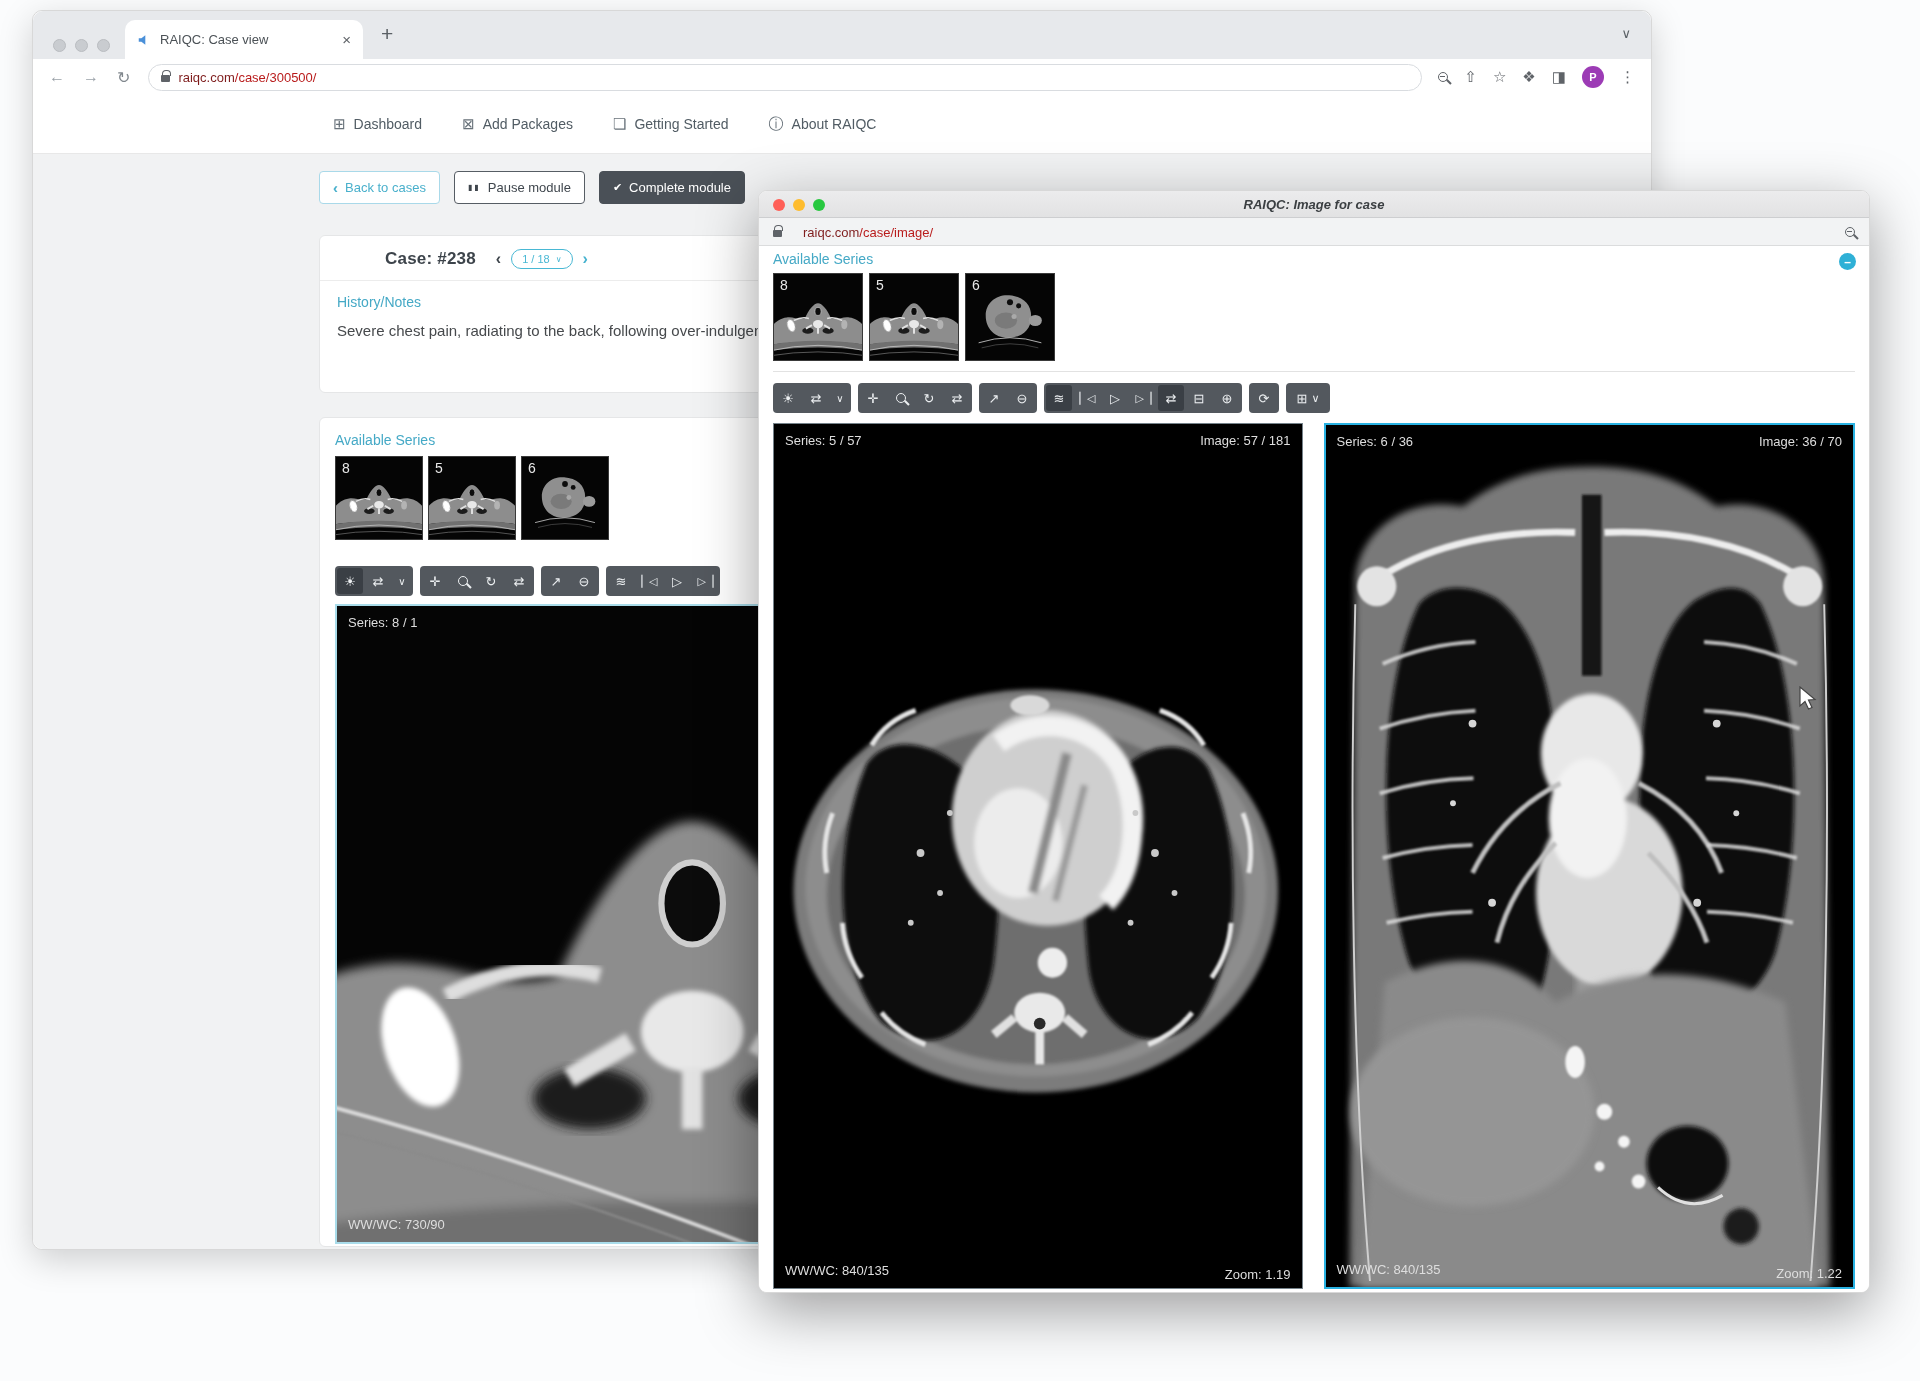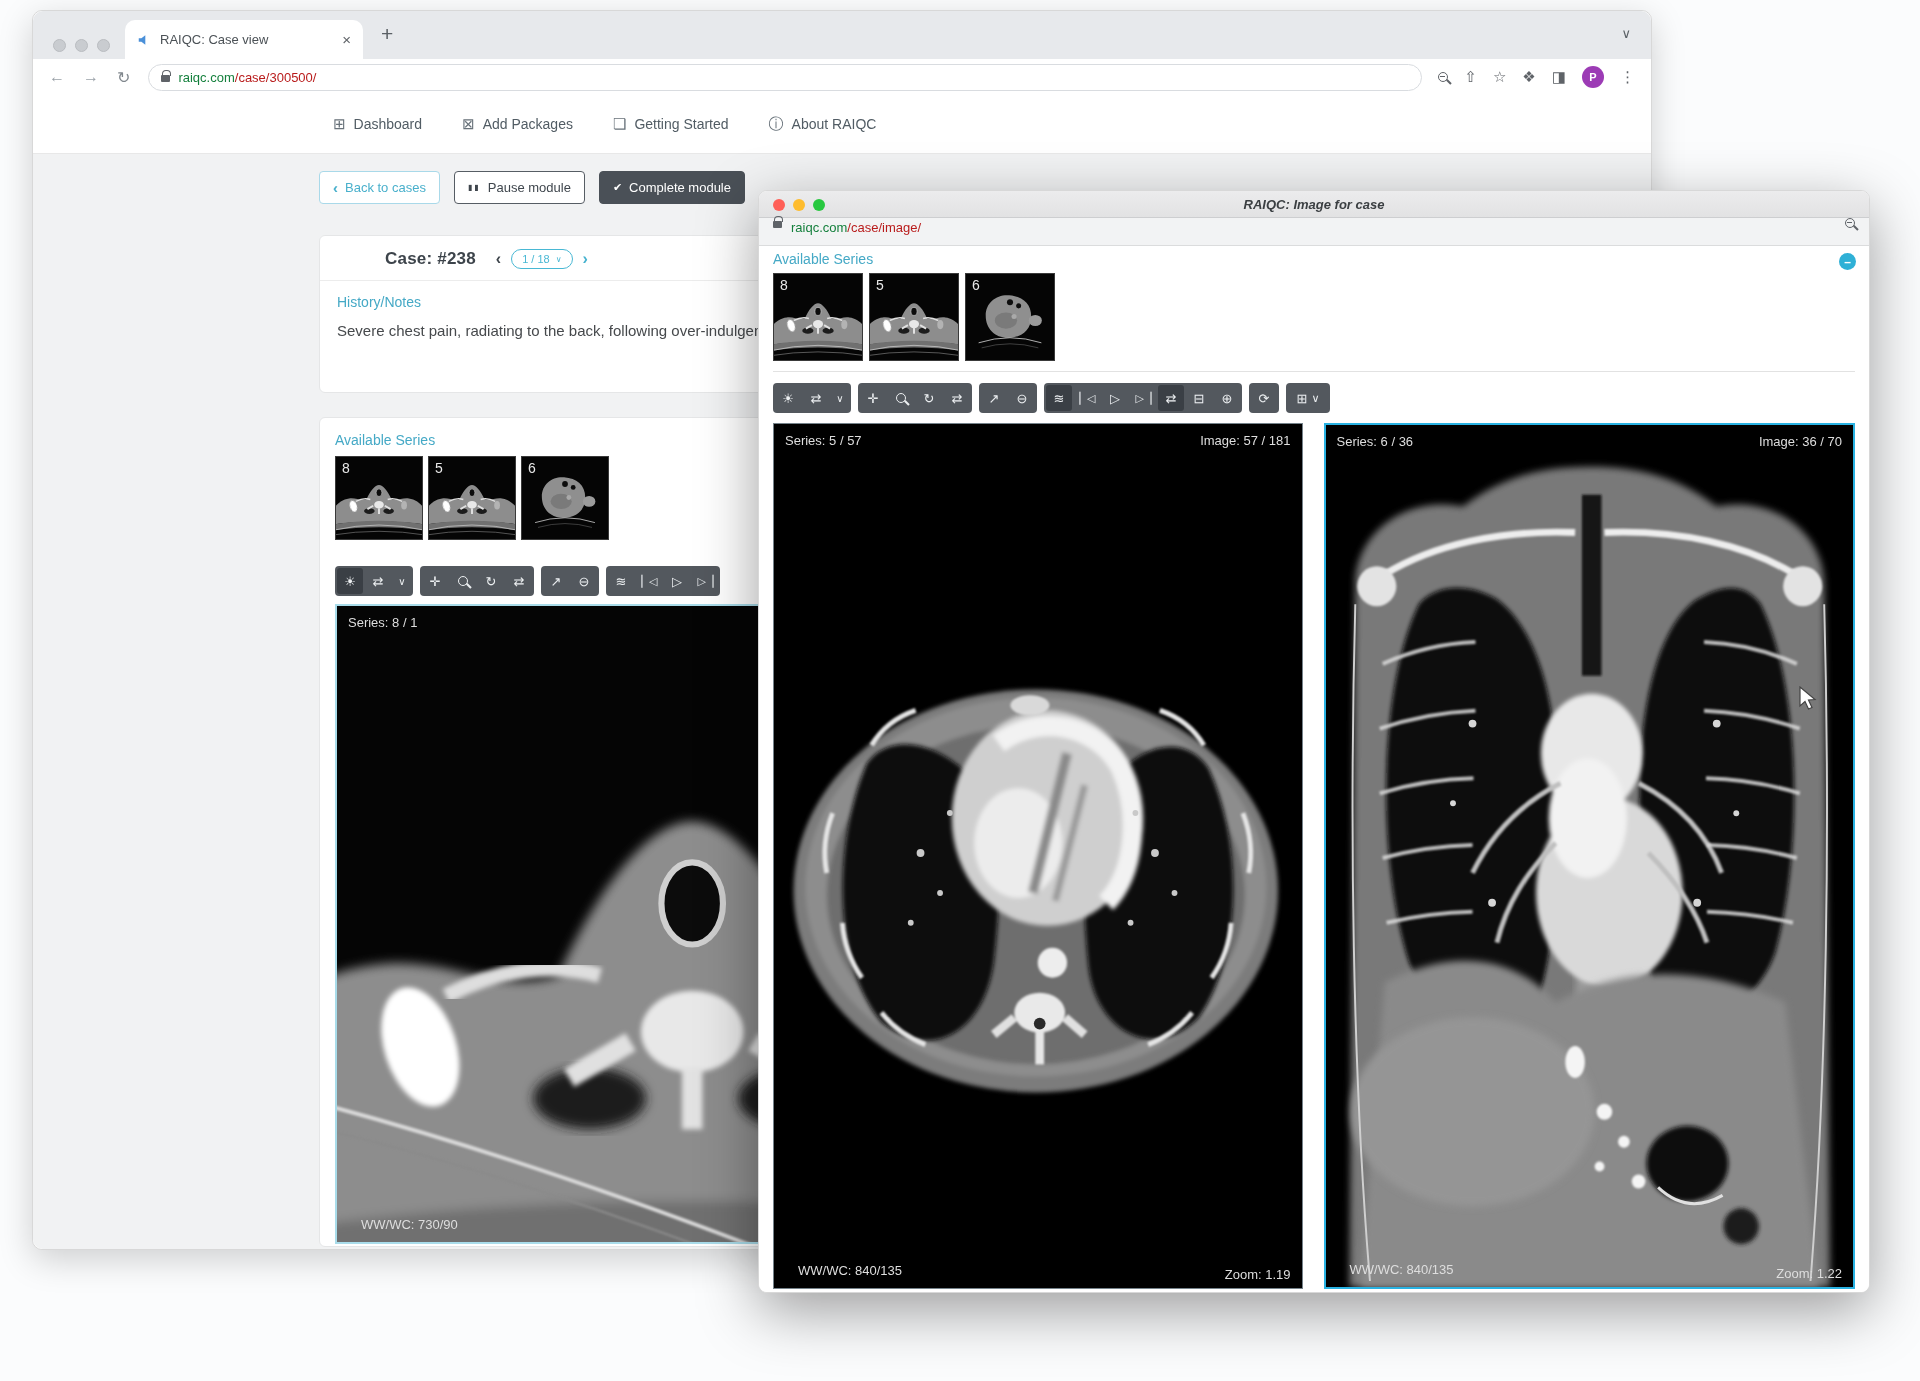--- a/index.html
+++ b/index.html
@@ -25,21 +25,21 @@
   .tab-close { font-size:15px; color:#5f6368; }
   .newtab { position:absolute; left:348px; top:11px; font-size:21px; color:#5a6065; }
   .strip-chev { position:absolute; right:20px; top:15px; font-size:13px; color:#5a6065; }
 
   
   .urlrow { height:36px; display:flex; align-items:center; padding:0 16px; background:#fff; }
   .navglyph { font-size:16px; color:#9aa1a8; margin-right:18px; }
   .navglyph.reload { color:#80878d; }
   .urlpill { flex:1; height:27px; border:1px solid #d9dce0; border-radius:14px; display:flex;
              align-items:center; padding:0 12px; gap:8px; background:#fff; }
-  .url-host { font-size:13px; color:#15803d; }
+  .url-host { font-size:13px; color:#7f1d1d; }
   .url-path { font-size:13px; color:#b91c1c; }
   .right-icons { display:flex; align-items:center; gap:16px; margin-left:16px; }
   .cicon { font-size:15px; color:#5f6368; }
   .avatar { width:22px; height:22px; border-radius:50%; background:#9c3bb5; color:#fff;
             font-size:11px; font-weight:bold; display:flex; align-items:center; justify-content:center; }
 
   
   .lockicon { position:relative; width:9px; height:7px; background:#5f6368; border-radius:1px; margin-top:3px; flex:none; }
   .lockicon::before { content:""; position:absolute; top:-5px; left:1px; width:7px; height:5px;
                       border:1.5px solid #5f6368; border-bottom:none; border-radius:4px 4px 0 0; }
@@ -99,31 +99,31 @@
   .tbbtn.narrow { width:18px; font-size:10px; }
   .tbbtn.wide { width:40px; gap:4px; }
   .g-skip { font-size:11px; letter-spacing:-1px; }
   .g-small { font-size:11px; }
 
   
   .viewer-case { position:relative; margin:8px 0 0 15px; width:540px; height:640px; background:#000;
                  border:2px solid #a9dcea; overflow:hidden; }
   .overlay { position:absolute; font-size:13px; color:#dedede; z-index:3; }
   .ov-tl { left:11px; top:9px; } .ov-tr { right:11px; top:9px; }
-  .ov-bl { left:24px; bottom:10px; } .ov-br { right:11px; bottom:6px; }
+  .ov-bl { left:11px; bottom:10px; } .ov-br { right:11px; bottom:6px; }
   .viewer-case svg.fill { position:absolute; inset:0; width:100%; height:100%; }
 
   
   .titlebar { position:relative; height:27px; background:linear-gradient(#ececed,#e2e2e3);
               border-bottom:1px solid #cdced0; display:flex; align-items:center; justify-content:center; }
   .titlebar .lights { left:14px; top:8px; gap:8px; }
   .titlebar .light { width:12px; height:12px; }
   .win-title { font-size:13px; font-weight:bold; color:#3b3f42;font-style:italic; }
   .urlrow2 { height:28px; background:#f2f3f4; border-bottom:1px solid #dbdcdd; display:flex;
-             padding:0 14px; gap:9px; }
+             align-items:center; padding:0 14px; gap:21px; }
   .urlrow2 .spacer { flex:1; }
   .content { position:relative; height:1046px; background:#fff; }
   .content .teal-h { position:absolute; left:14px; top:5px; }
   .collapse-btn { position:absolute; right:13px; top:7px; width:17px; height:17px; border-radius:50%;
                   background:#2fb0d6; color:#fff; font-size:12px; font-weight:bold; display:flex;
                   align-items:center; justify-content:center; border:none; cursor:pointer; }
   .content .thumbrow { position:absolute; left:14px; top:27px; margin:0; gap:6px; }
   .content .thumb { width:90px; height:88px; }
   .divider { position:absolute; left:14px; right:14px; top:125px; border-top:1px solid #e2e2e2; }
   .content .toolbar { position:absolute; left:14px; top:137px; margin:0; }

